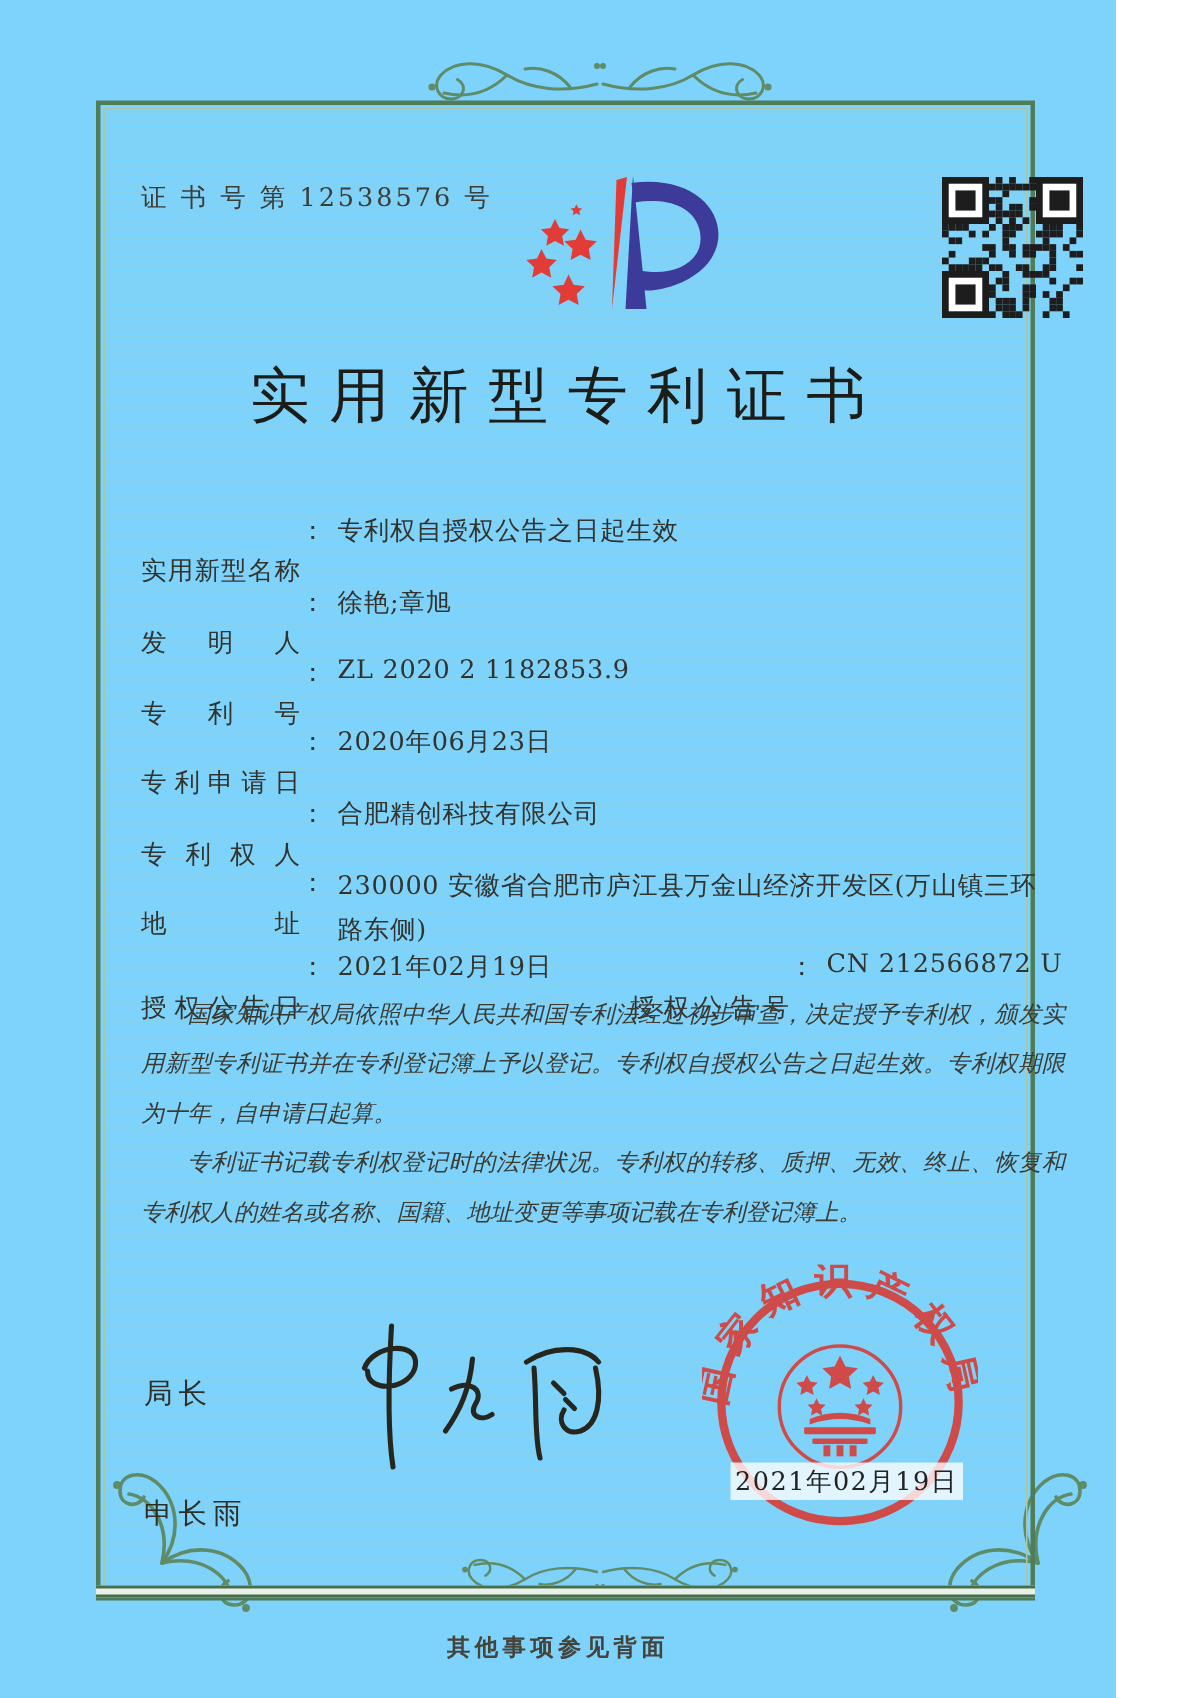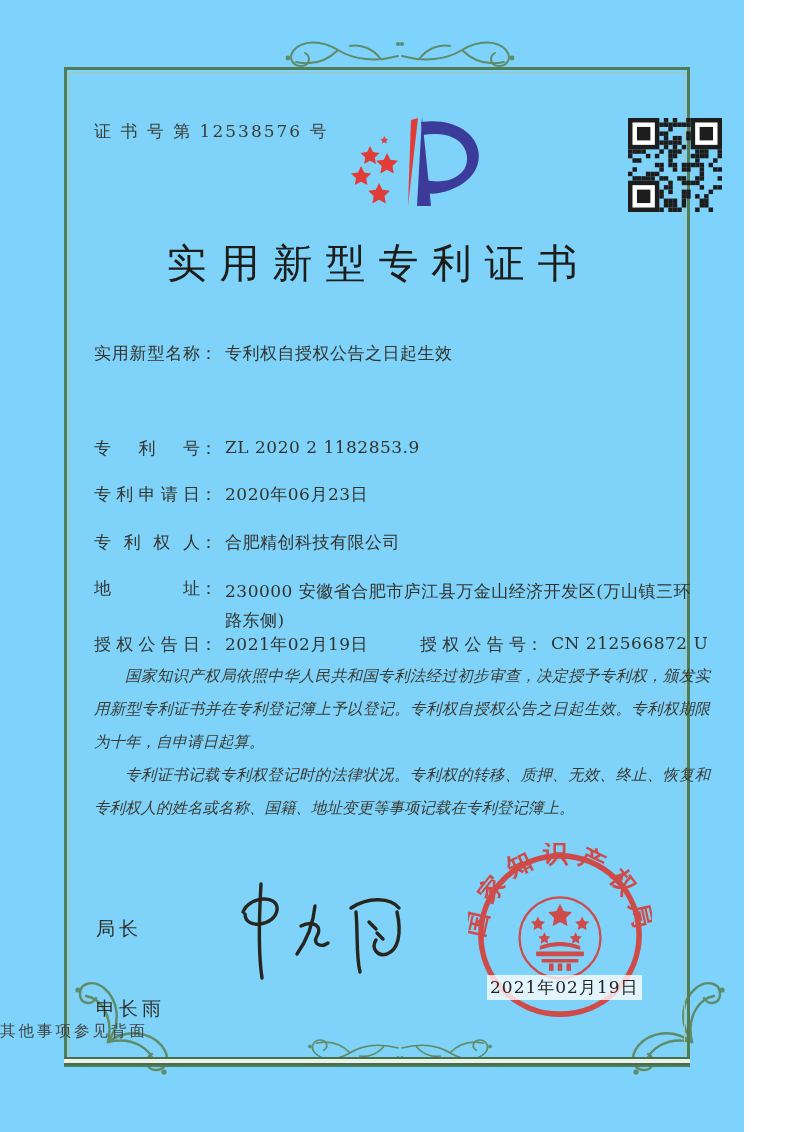--- a/index.html
+++ b/index.html
@@ -15,21 +15,21 @@
   .frame-bottom-rule{position:absolute;left:64px;right:54px;top:1057px;height:4px;
         border-top:2px solid #476f4e;border-bottom:2px solid #476f4e;background:#e9f1e9;}
 
   .cert-no{position:absolute;left:94px;top:120px;font-size:17px;letter-spacing:2px;color:#3c3c36;}
   .logo-box{position:absolute;left:332px;top:102px;width:180px;height:132px;}
   .qr-box{position:absolute;left:628px;top:118px;width:94px;height:94px;}
   .title{position:absolute;left:0;right:0;top:236px;text-align:center;font-size:40px;font-weight:normal;
         letter-spacing:13px;text-indent:13px;color:#1c1c18;}
 
   .field-row{position:absolute;left:94px;font-size:17px;white-space:nowrap;}
-  .flabel{display:inline-block;width:106px;text-align:justify;text-align-last:justify;vertical-align:top;}
+  .flabel{display:inline-block;width:106px;text-align:justify;text-align-last:justify;vertical-align:top;margin-top:27px;}
   .fcolon{margin-right:8px;vertical-align:top;}
   .fvalue{letter-spacing:0.5px;vertical-align:top;}
   .fvalue-wrap{display:inline-block;width:472px;white-space:normal;line-height:29px;}
   .grant-gap{display:inline-block;width:52px;}
 
   .paragraphs{position:absolute;left:94px;top:660px;width:616px;font-size:15.5px;line-height:33px;
         text-align:justify;color:#3b3b33;}
   .paragraphs p{margin:0;text-indent:2em;font-style:italic;}
 
   .signer-title{position:absolute;left:96px;top:916px;font-size:19px;letter-spacing:4px;
@@ -37,22 +37,22 @@
   .signer-name{position:absolute;left:96px;top:996px;font-size:19px;letter-spacing:4px;
         font-family:"DejaVu Sans","Liberation Sans",sans-serif;color:#2e2e28;}
   .signature{position:absolute;left:215px;top:872px;width:215px;height:115px;}
 
   .seal{position:absolute;left:468px;top:843px;width:184px;height:184px;opacity:0.92;}
   .seal-date{position:absolute;left:487px;top:975px;font-size:17px;letter-spacing:1px;color:#222;
         background:rgba(255,255,255,0.78);padding:1px 3px;}
 
   .page-number{position:absolute;left:0;right:0;top:1030px;text-align:center;font-size:14px;
         letter-spacing:2px;color:#3a3a34;}
-  .back-note{position:absolute;left:0;right:0;top:1021px;text-align:left;font-size:15.5px;
-        letter-spacing:3px;color:#44443c;}
+  .back-note{position:absolute;left:0;right:0;top:1088px;text-align:center;font-size:15.5px;
+        letter-spacing:3px;color:#44443c;font-weight:bold;}
   .ornaments{position:absolute;left:0;top:0;width:800px;height:1132px;pointer-events:none;}
 </style>
 </head>
 <body>
 
 <div class="page">
 
   <div class="paper-texture"></div>
 
   <svg class="ornaments" viewBox="0 0 800 1132">
@@ -246,20 +246,23 @@
           <rect x="4.4" y="66" width="22" height="22" fill="#fff"></rect>
           <rect x="8.8" y="70.4" width="13.200000000000001" height="13.200000000000001" fill="#1d1d1d"></rect>
         </g>
       </svg></div>
 
   <div class="title">实用新型专利证书</div>
 
   <div class="field-row" style="top:342px">
     <span class="flabel">实用新型名称</span><span class="fcolon">：</span><span class="fvalue">专利权自授权公告之日起生效</span>
   </div>
+  <div class="field-row" style="top:390px">
+    <span class="flabel">发明人</span><span class="fcolon">：</span><span class="fvalue">徐艳;章旭</span>
+  </div>
   <div class="field-row" style="top:437px">
     <span class="flabel">专利号</span><span class="fcolon">：</span><span class="fvalue">ZL 2020 2 1182853.9</span>
   </div>
   <div class="field-row" style="top:483px">
     <span class="flabel">专利申请日</span><span class="fcolon">：</span><span class="fvalue">2020年06月23日</span>
   </div>
   <div class="field-row" style="top:531px">
     <span class="flabel">专利权人</span><span class="fcolon">：</span><span class="fvalue">合肥精创科技有限公司</span>
   </div>
   <div class="field-row" style="top:577px">

